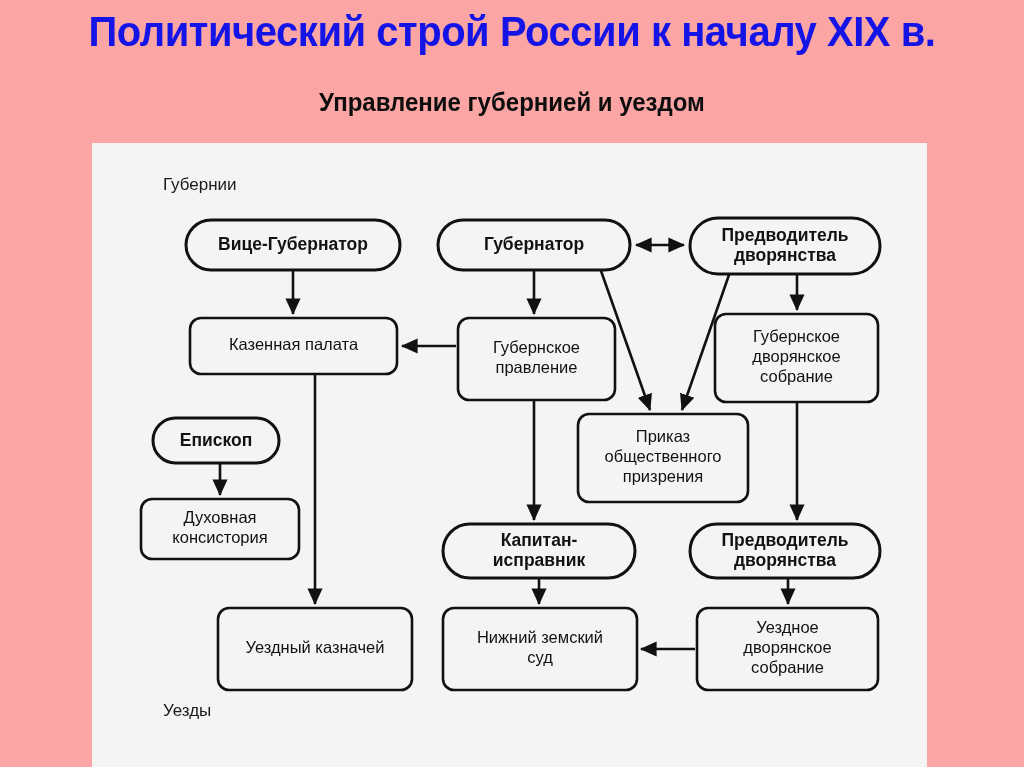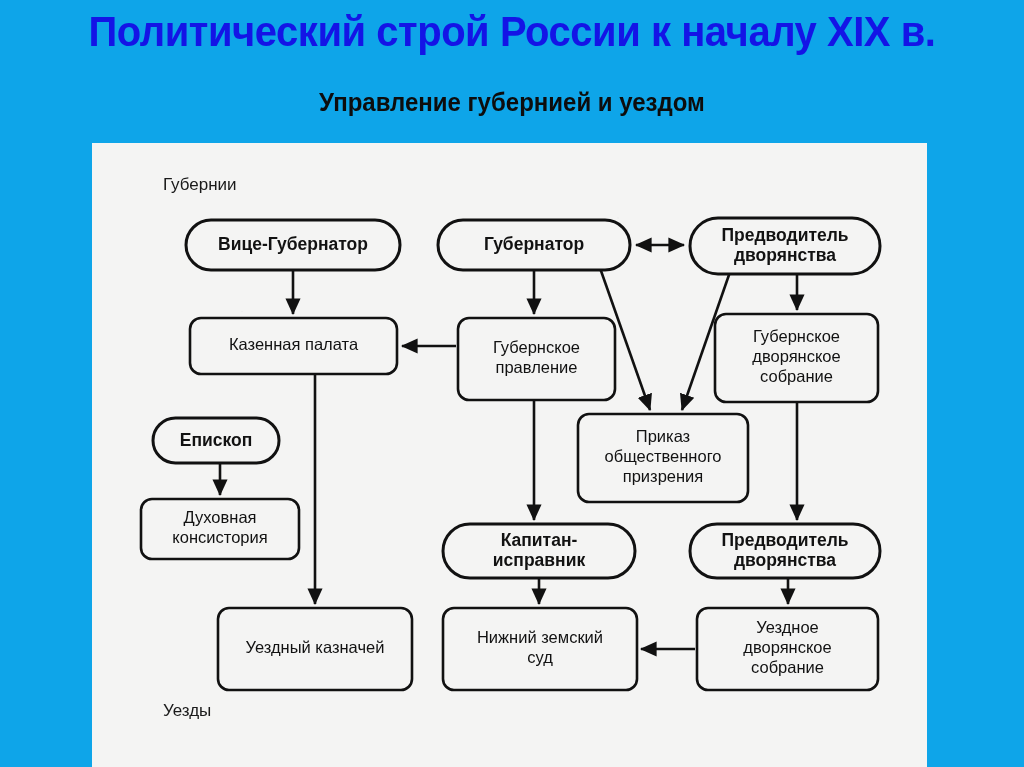--- a/index.html
+++ b/index.html
@@ -12,21 +12,21 @@
     height: 767px;
     position: relative;
     overflow: hidden;
     font-family: "Liberation Sans", sans-serif;
   }
   #slide {
     position: absolute;
     left: 0; top: 0;
     width: 1024px;
     height: 767px;
-    background: #0ea5e9;
+    background: #fca5a5;
   }
   #title {
     position: absolute;
     left: 0;
     top: 10px;
     width: 1024px;
     text-align: center;
     color: #1414e6;
     font-family: "Liberation Sans", sans-serif;
     font-weight: bold;

